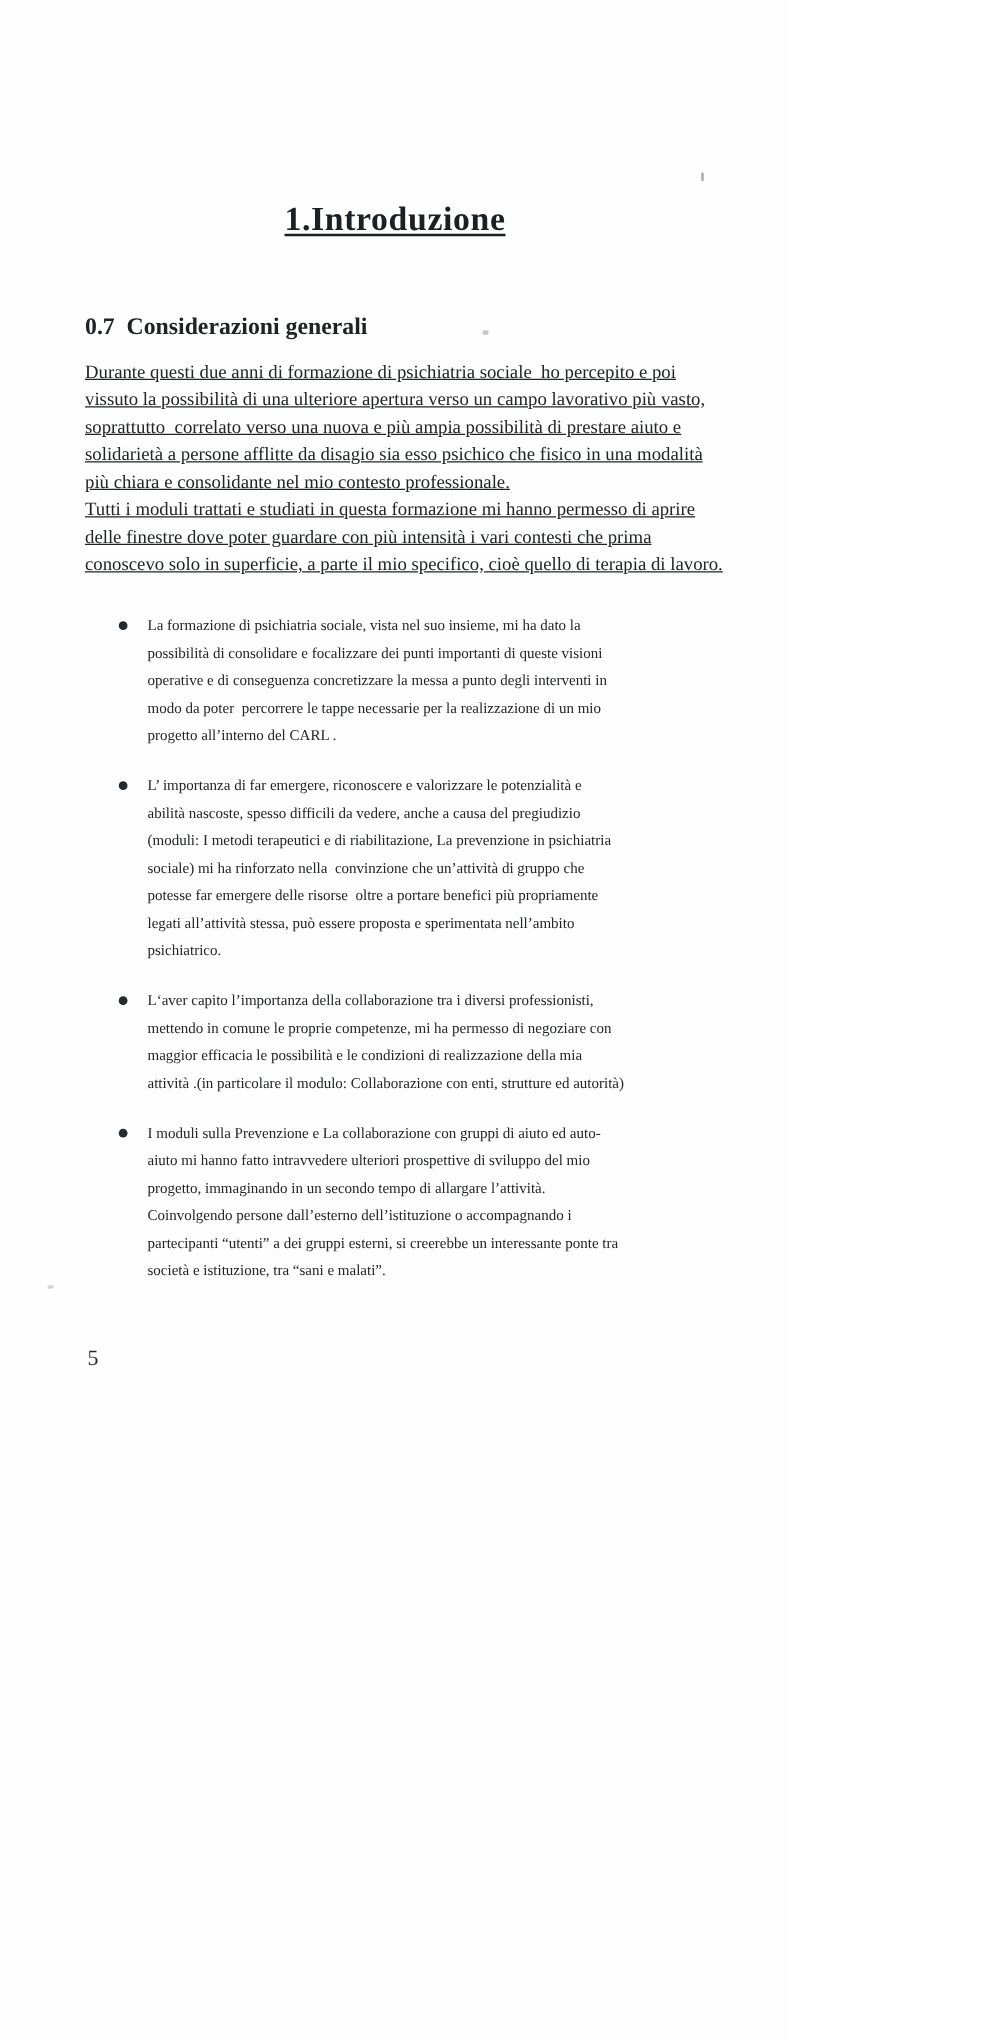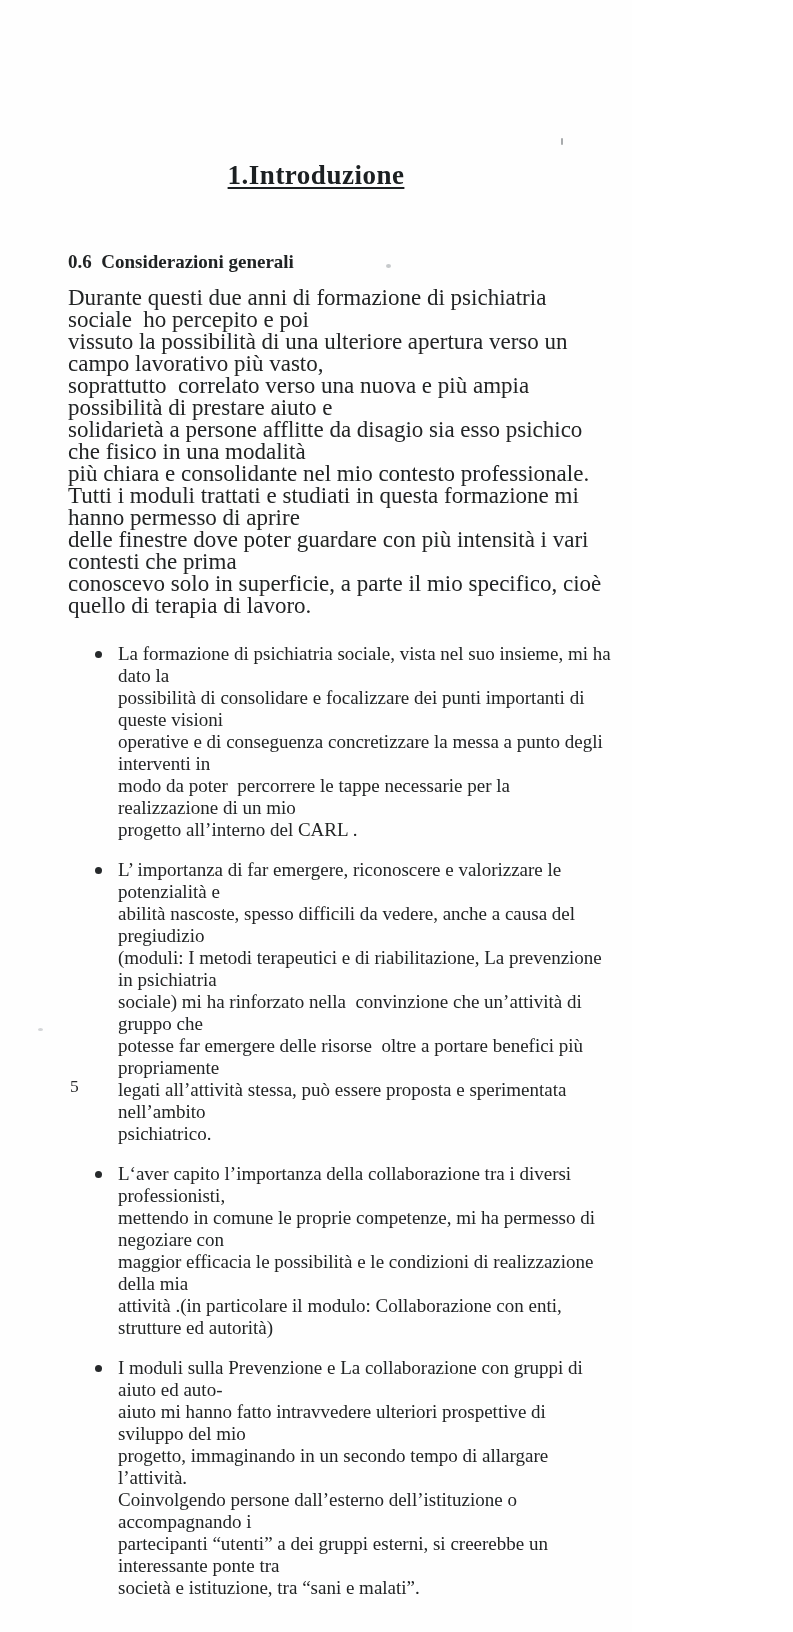--- a/index.html
+++ b/index.html
@@ -31,34 +31,35 @@
   }
   .section-heading {
     margin: 60px 0 0 68px;
     font-size: 19px;
     font-weight: bold;
     white-space: pre-wrap;
     color: #202324;
   }
   .intro-paragraph {
     margin: 14px 25px 4px 68px;
-    font-size: 23px;
+    font-size: 15px;
     line-height: 22px;
     white-space: pre-wrap;
     color: #222425;
+    text-decoration: underline;
   }
   .bullet-list {
     list-style: none;
     margin: 26px 20px 0 0;
     padding: 0 0 0 95px;
   }
   .bullet-item {
     display: flex;
     margin: 0 0 18px 0;
-    font-size: 19px;
+    font-size: 12px;
     line-height: 22px;
     color: #222425;
   }
   .bullet-marker {
     flex: 0 0 auto;
     width: 7px;
     height: 7px;
     border-radius: 50%;
     background: #26292b;
     margin: 8px 16px 0 0;
@@ -84,21 +85,21 @@
   .artifact-line-aprire { left: 728px; top: 409px; width: 4px; height: 3px; background: #b3b6b8; }
   .artifact-left-margin { left: 38px; top: 1028px; width: 5px; height: 3px; background: #d4d6d8; }
 </style>
 </head>
 <body>
 
 <div class="page">
 
   <h1 class="doc-title"><span class="title-text">1.Introduzione</span></h1>
 
-  <h2 class="section-heading">0.6  Considerazioni generali</h2>
+  <h2 class="section-heading">0.7  Considerazioni generali</h2>
 
   <p class="intro-paragraph">Durante questi due anni di formazione di psichiatria sociale  ho percepito e poi
 vissuto la possibilità di una ulteriore apertura verso un campo lavorativo più vasto,
 soprattutto  correlato verso una nuova e più ampia possibilità di prestare aiuto e
 solidarietà a persone afflitte da disagio sia esso psichico che fisico in una modalità
 più chiara e consolidante nel mio contesto professionale.
 Tutti i moduli trattati e studiati in questa formazione mi hanno permesso di aprire
 delle finestre dove poter guardare con più intensità i vari contesti che prima
 conoscevo solo in superficie, a parte il mio specifico, cioè quello di terapia di lavoro.</p>
 

